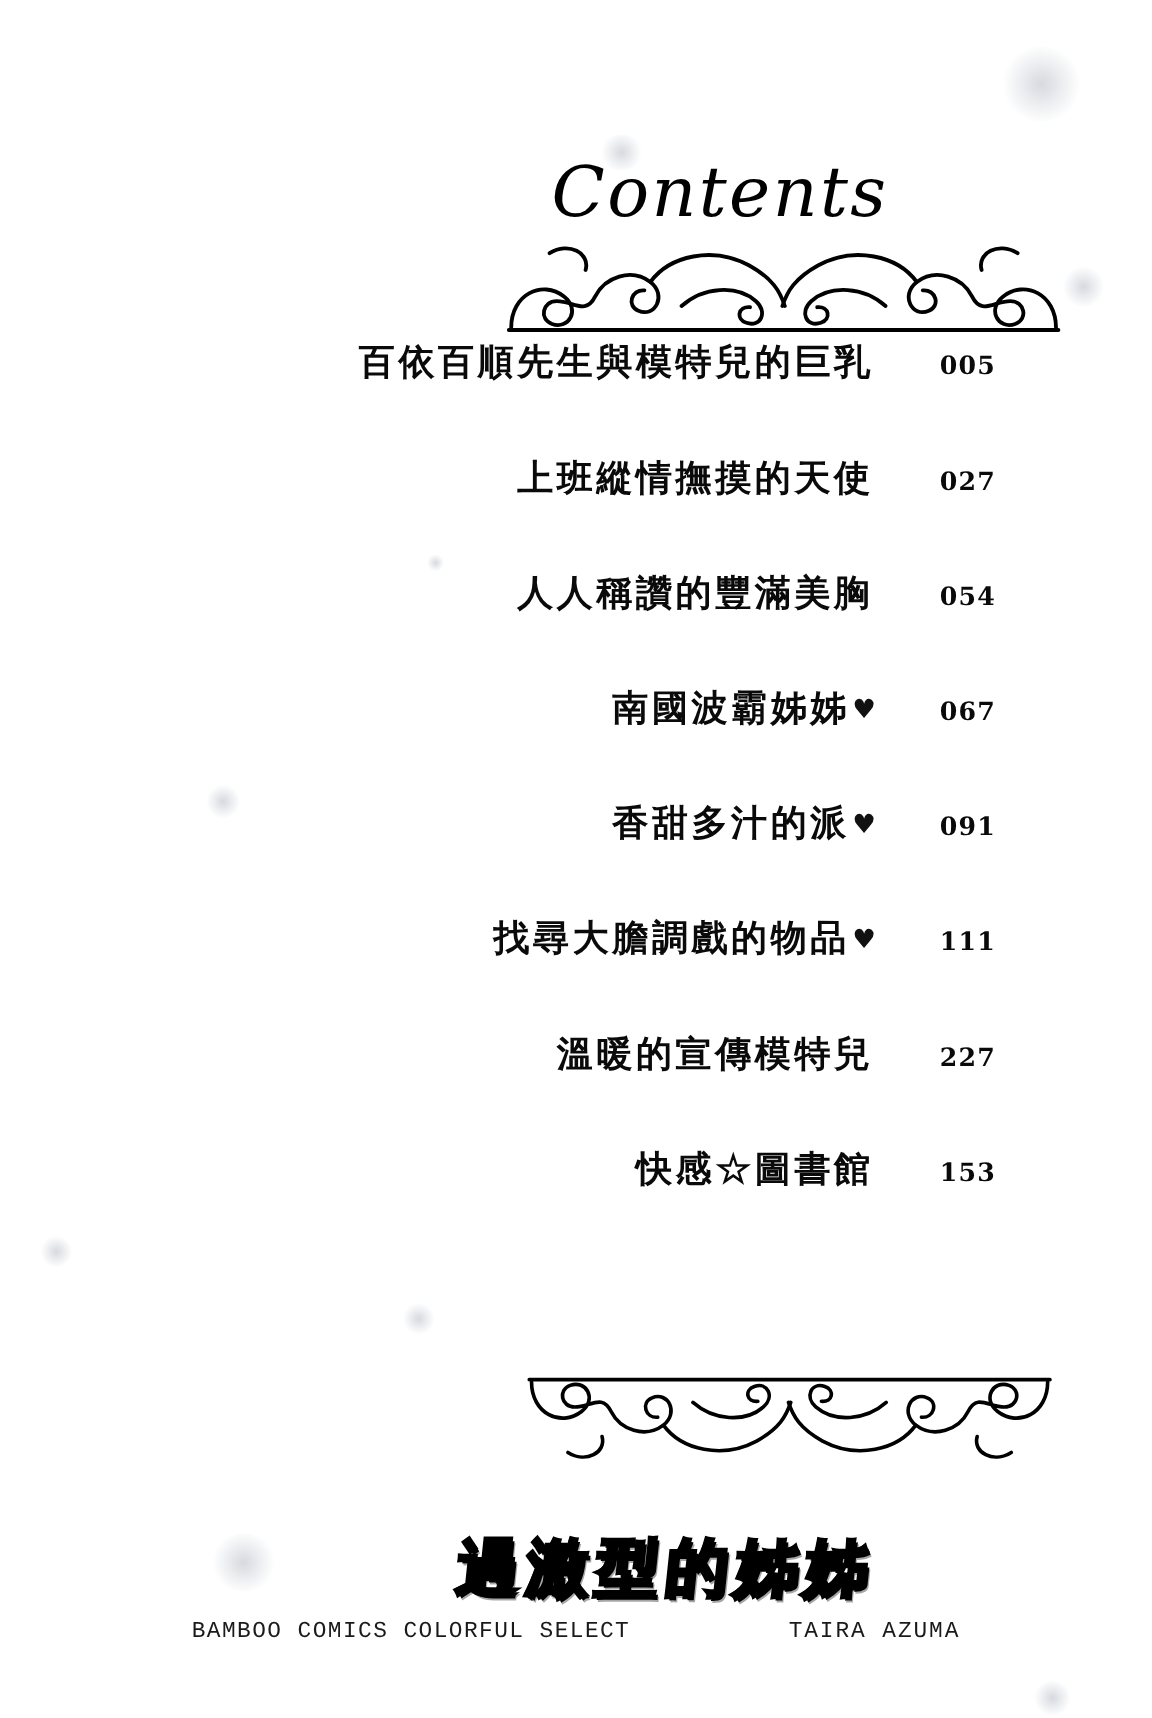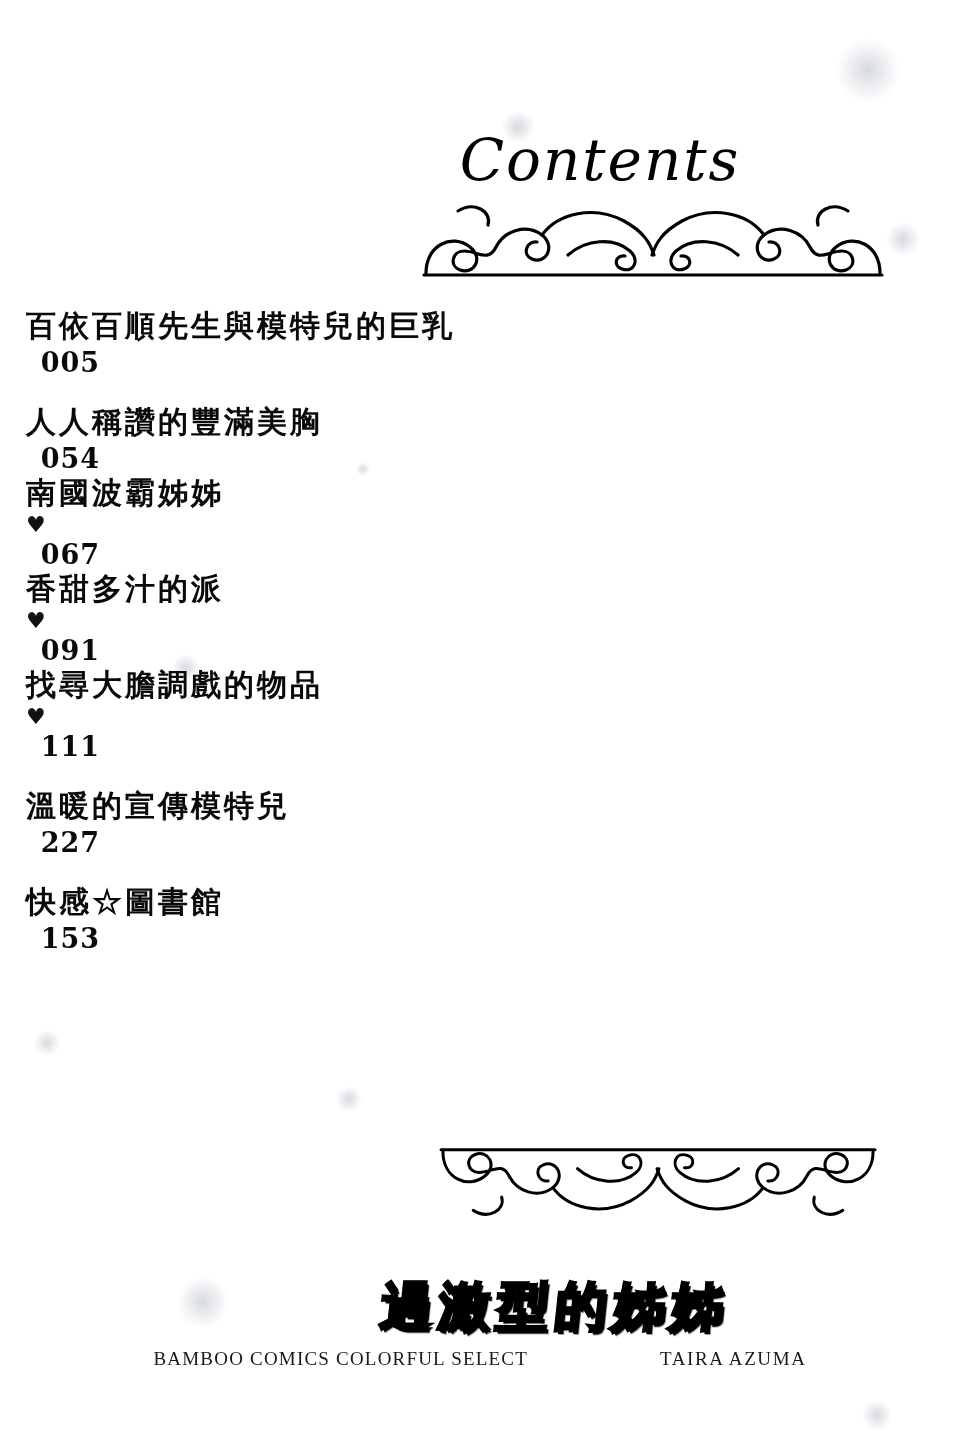--- a/index.html
+++ b/index.html
@@ -66,40 +66,39 @@
     top: 282px;
     left: 0;
     width: 960px;
   }
   .toc-row {
     display: flex;
     align-items: baseline;
     justify-content: flex-end;
     padding-right: 130px;
     height: 96px;
-    flex-direction: column;
   }
   .toc-title {
     font-family: "DejaVu Serif", serif;
     font-size: 30px;
     font-weight: 700;
     letter-spacing: 3px;
     color: #0a0a0a;
     white-space: nowrap;
   }
   .toc-heart {
     font-family: "DejaVu Sans", sans-serif;
     font-size: 22px;
     margin-left: 2px;
     position: relative;
     top: -2px;
   }
   .toc-page {
     font-family: "DejaVu Serif", serif;
-    font-size: 27px;
+    font-size: 21px;
     font-weight: 700;
     letter-spacing: 1px;
     width: 74px;
     text-align: right;
     margin-left: 26px;
     color: #0a0a0a;
   }
 
   
   .logo-wrap {
@@ -124,21 +123,21 @@
        4px 4px 0 rgba(0,0,0,0.35);
   }
   .imprint-line {
     position: absolute;
     top: 1348px;
     left: 0;
     width: 960px;
     display: flex;
     justify-content: center;
     gap: 86px;
-    font-family: Liberation Serif, serif;
+    font-family: Liberation Mono, monospace;
     font-size: 19px;
     letter-spacing: 1.2px;
     color: #1a1a1a;
   }
   .imprint-left { white-space: nowrap; }
   .imprint-right { white-space: nowrap; letter-spacing: 1.6px; margin-left: 46px; }
 </style>
 </head>
 <body>
 
@@ -168,20 +167,25 @@
     <path d="M430 26 C414 16 396 26 400 40"></path>
   </svg>
 
   <div class="toc">
     <div class="toc-row">
       <span class="toc-title">百依百順先生與模特兒的巨乳</span>
       <span class="toc-heart"></span>
       <span class="toc-page">005</span>
     </div>
     <div class="toc-row">
+      <span class="toc-title">上班縱情撫摸的天使</span>
+      <span class="toc-heart"></span>
+      <span class="toc-page">027</span>
+    </div>
+    <div class="toc-row">
       <span class="toc-title">人人稱讚的豐滿美胸</span>
       <span class="toc-heart"></span>
       <span class="toc-page">054</span>
     </div>
     <div class="toc-row">
       <span class="toc-title">南國波霸姊姊</span>
       <span class="toc-heart">♥</span>
       <span class="toc-page">067</span>
     </div>
     <div class="toc-row">

